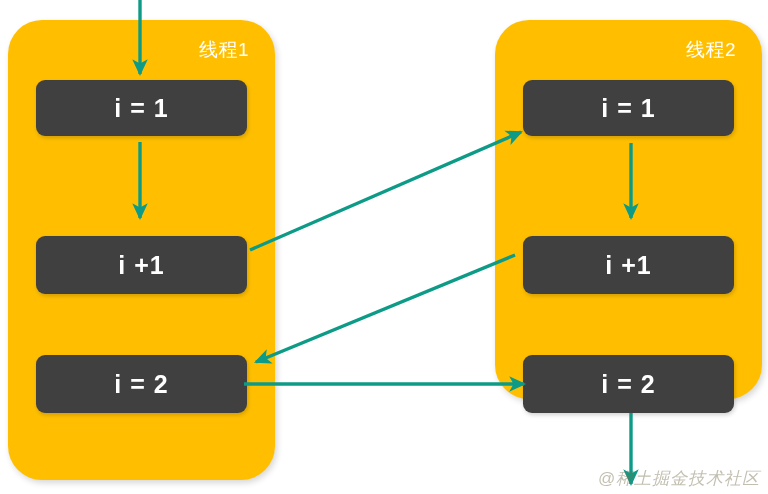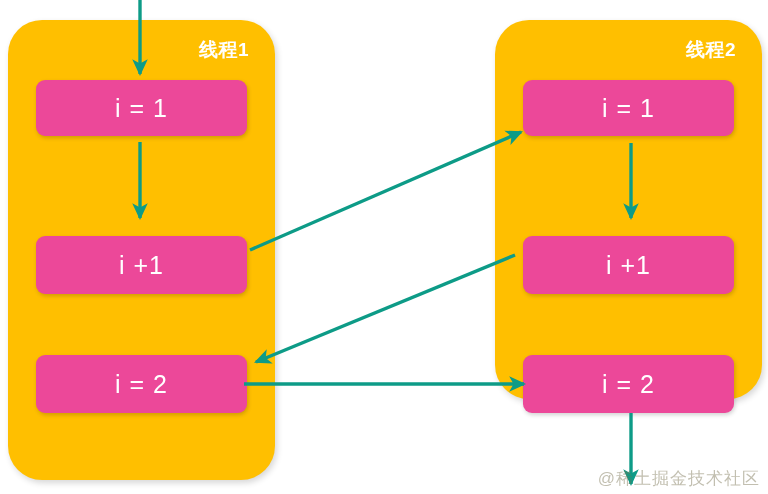--- a/index.html
+++ b/index.html
@@ -36,37 +36,37 @@
     top: 20px;
     width: 267px;
     height: 379px;
   }
   .thread-title {
     position: absolute;
     top: 20px;
     right: 26px;
     color: #ffffff;
     font-size: 19px;
-    font-weight: bold;
+    font-weight: normal;
     letter-spacing: 0.5px;
     line-height: 1;
     white-space: nowrap;
     user-select: none;
   }
   .step-box {
     position: absolute;
     box-sizing: border-box;
-    background: #ec4899;
+    background: #404040;
     border-radius: 9px;
     display: flex;
     align-items: center;
     justify-content: center;
     color: #ffffff;
     font-size: 25px;
-    font-weight: 400;
+    font-weight: 700;
     letter-spacing: 1px;
     box-shadow: 1px 2px 4px rgba(0,0,0,0.18);
     white-space: nowrap;
   }
   #panel-thread-1 .step-box { left: 28px; width: 211px; }
   #panel-thread-2 .step-box { left: 28px; width: 211px; }
   .step-row-0 { top: 60px;  height: 56px; }
   .step-row-1 { top: 216px; height: 58px; }
   .step-row-2 { top: 335px; height: 58px; text-align: right; }
 
@@ -80,20 +80,21 @@
   }
   .watermark {
     position: absolute;
     right: 8px;
     bottom: 4px;
     font-size: 17px;
     color: rgba(120, 112, 80, 0.45);
     letter-spacing: 1px;
     white-space: nowrap;
     user-select: none;
+    font-style: italic;
   }
 </style>
 </head>
 <body>
 
 <div id="diagram-root">
 
   <div class="thread-panel" id="panel-thread-1">
     <div class="thread-title">线程1</div>
 

